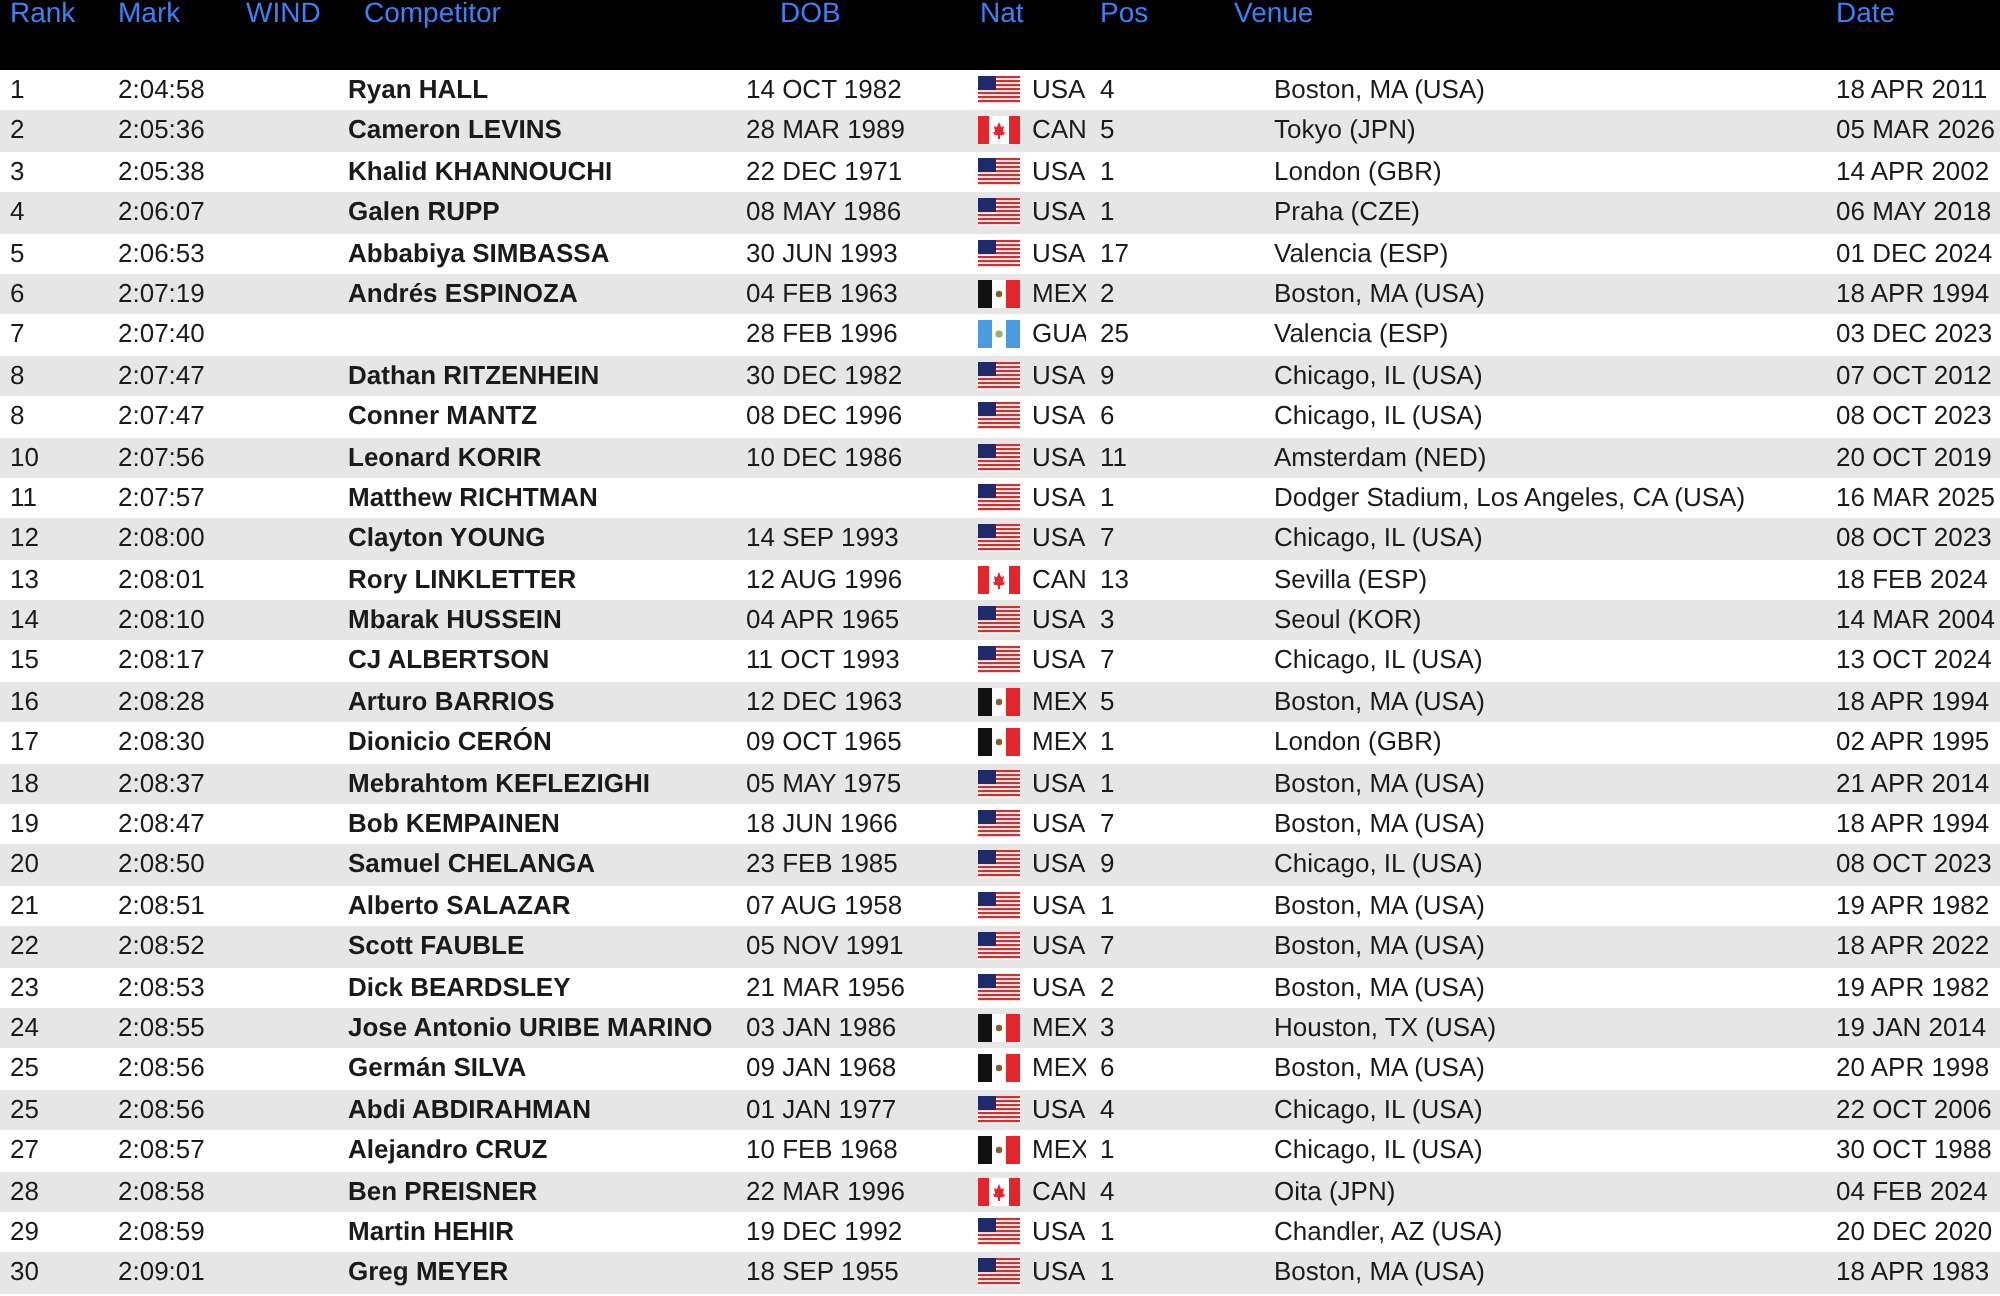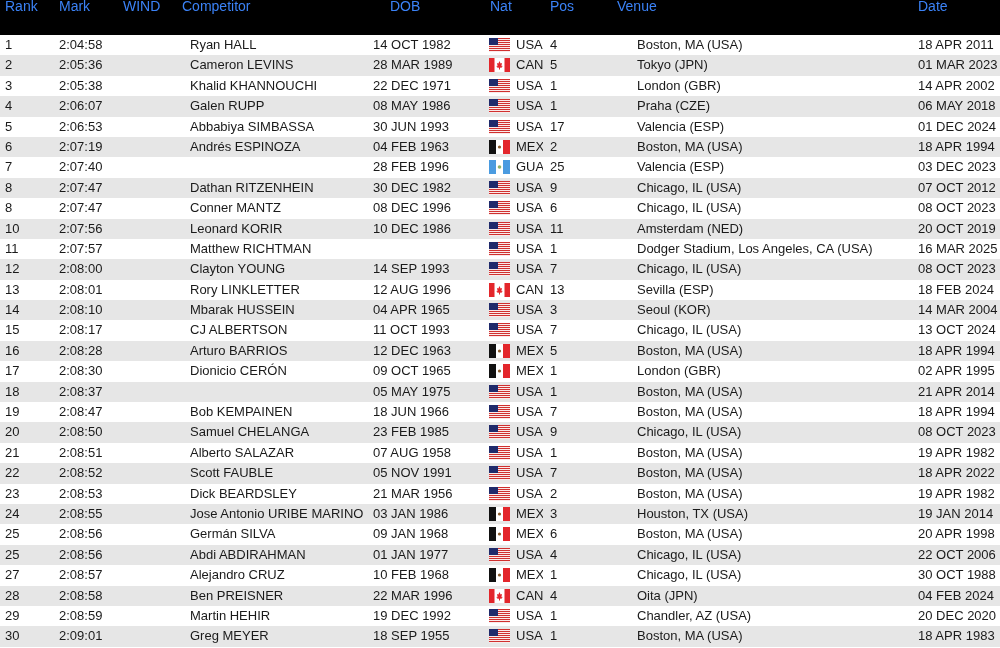--- a/index.html
+++ b/index.html
@@ -14,21 +14,21 @@
   }
   .header span { position: absolute; top: -2px; line-height: 16px; white-space: nowrap; }
   .rows { position: absolute; left: 0; top: 35px; width: 1000px; }
   .row { position: relative; height: 20.4px; width: 1000px; }
   .row:nth-child(even) { background: #e6e6e6; }
   .row:nth-child(odd) { background: #ffffff; }
   .row > span { position: absolute; top: 0; line-height: 20.4px; white-space: nowrap; }
   .c-rank { left: 5px; }
   .c-mark { left: 59px; }
   .c-wind { left: 123px; }
-  .c-comp { left: 190px; font-weight: normal; }
+  .c-comp { left: 174px; font-weight: bold; }
   .c-dob { left: 373px; }
   .c-flag { left: 489px; top: 3px !important; width: 21px; height: 14px; line-height: 0 !important; }
   .c-nat { left: 516px; width: 27px; overflow: hidden; }
   .c-pos { left: 550px; }
   .c-venue { left: 637px; }
   .c-date { left: 918px; }
   .flag { display: block; width: 21px; height: 14px; }
 </style>
 </head>
 <body>
@@ -80,21 +80,21 @@
         <svg class="flag" viewBox="0 0 21 14">
           <rect width="21" height="14" fill="#ffffff"></rect>
           <rect width="5.5" height="14" fill="#e3262b"></rect>
           <rect x="15.5" width="5.5" height="14" fill="#e3262b"></rect>
           <path d="M10.5 3 L11.6 5.6 L13 5 L12.4 8.2 L13.6 7.8 L12.9 9.4 L11 9.8 L11 11.5 L10 11.5 L10 9.8 L8.1 9.4 L7.4 7.8 L8.6 8.2 L8 5 L9.4 5.6 Z" fill="#e3262b"></path>
         </svg>
       </span>
       <span class="c-nat">CAN</span>
       <span class="c-pos">5</span>
       <span class="c-venue">Tokyo (JPN)</span>
-      <span class="c-date">01 MAR 2023</span>
+      <span class="c-date">05 MAR 2026</span>
     </div>
     <div class="row">
       <span class="c-rank">3</span>
       <span class="c-mark">2:05:38</span>
       <span class="c-wind"></span>
       <span class="c-comp">Khalid KHANNOUCHI</span>
       <span class="c-dob">22 DEC 1971</span>
       <span class="c-flag">
         <svg class="flag" viewBox="0 0 21 14">
           <rect width="21" height="14" fill="#ffffff"></rect>
@@ -420,20 +420,21 @@
       </span>
       <span class="c-nat">MEX</span>
       <span class="c-pos">1</span>
       <span class="c-venue">London (GBR)</span>
       <span class="c-date">02 APR 1995</span>
     </div>
     <div class="row">
       <span class="c-rank">18</span>
       <span class="c-mark">2:08:37</span>
       <span class="c-wind"></span>
+      <span class="c-comp">Mebrahtom KEFLEZIGHI</span>
       <span class="c-dob">05 MAY 1975</span>
       <span class="c-flag">
         <svg class="flag" viewBox="0 0 21 14">
           <rect width="21" height="14" fill="#ffffff"></rect>
           <rect x="0" y="0" width="21" height="1.1" fill="#d0302f"></rect>
           <rect x="0" y="2" width="21" height="1.1" fill="#d0302f"></rect>
           <rect x="0" y="4" width="21" height="1.1" fill="#d0302f"></rect>
           <rect x="0" y="6" width="21" height="1.1" fill="#d0302f"></rect>
           <rect x="0" y="8" width="21" height="1.1" fill="#d0302f"></rect>
           <rect x="0" y="10" width="21" height="1.1" fill="#d0302f"></rect>

